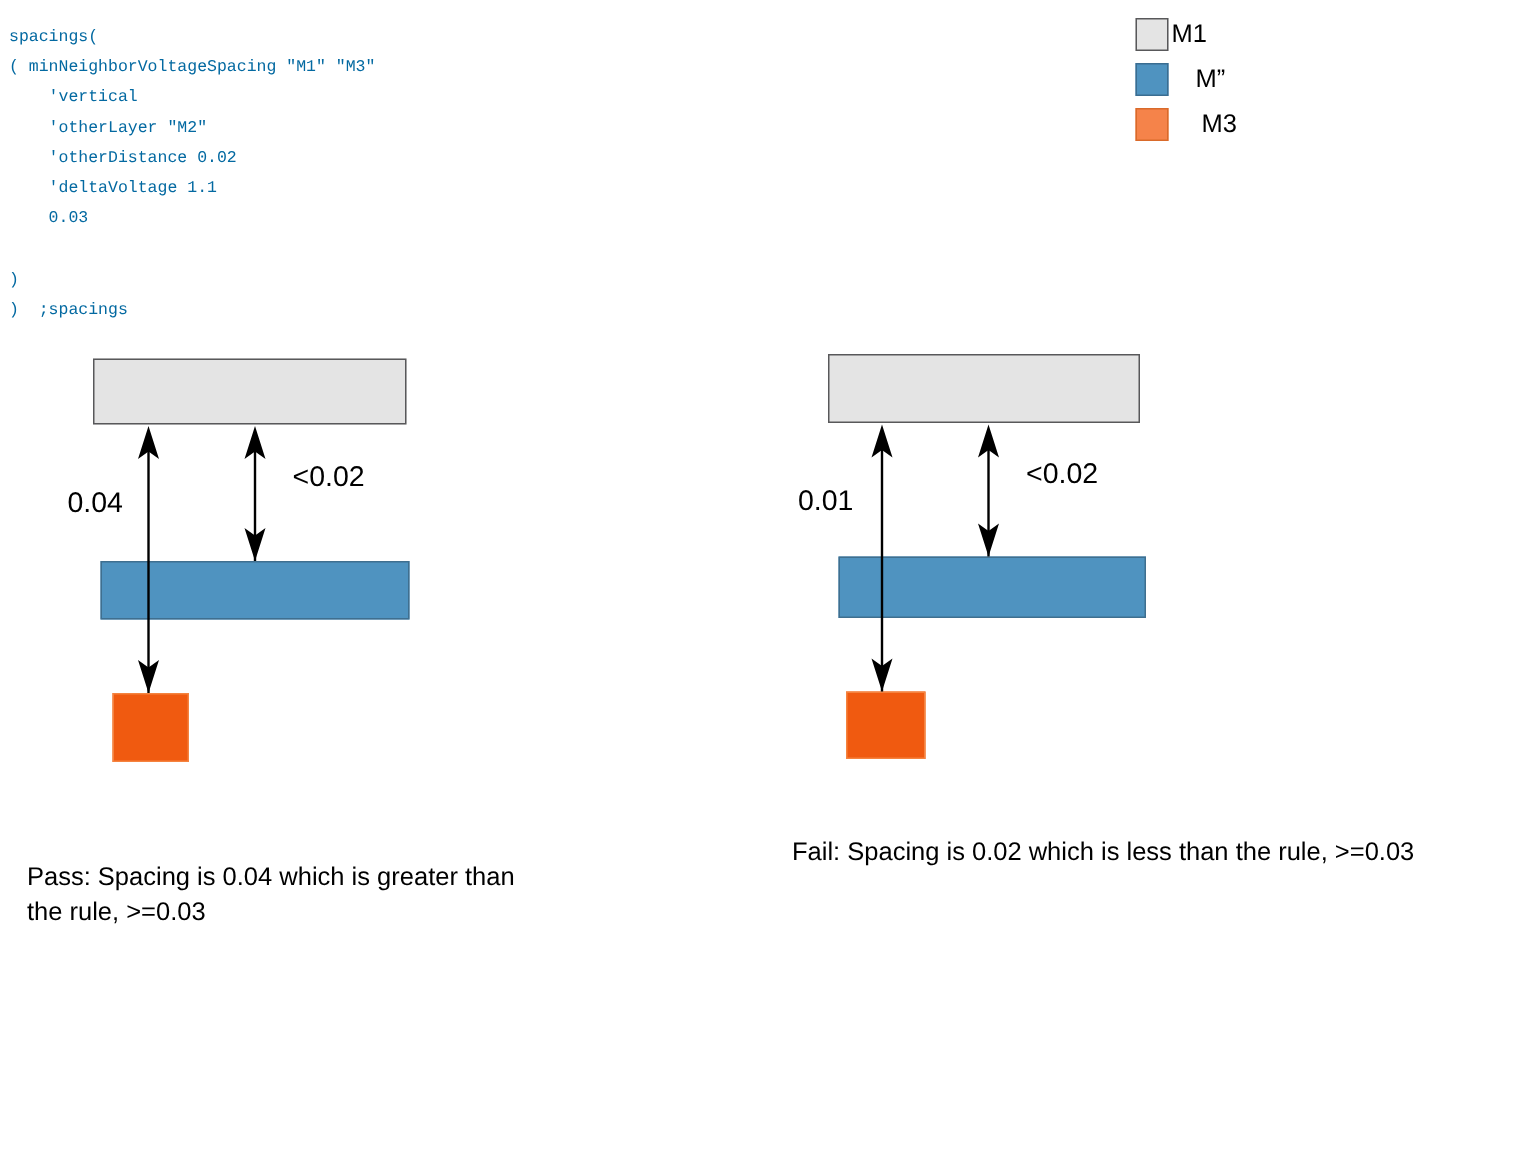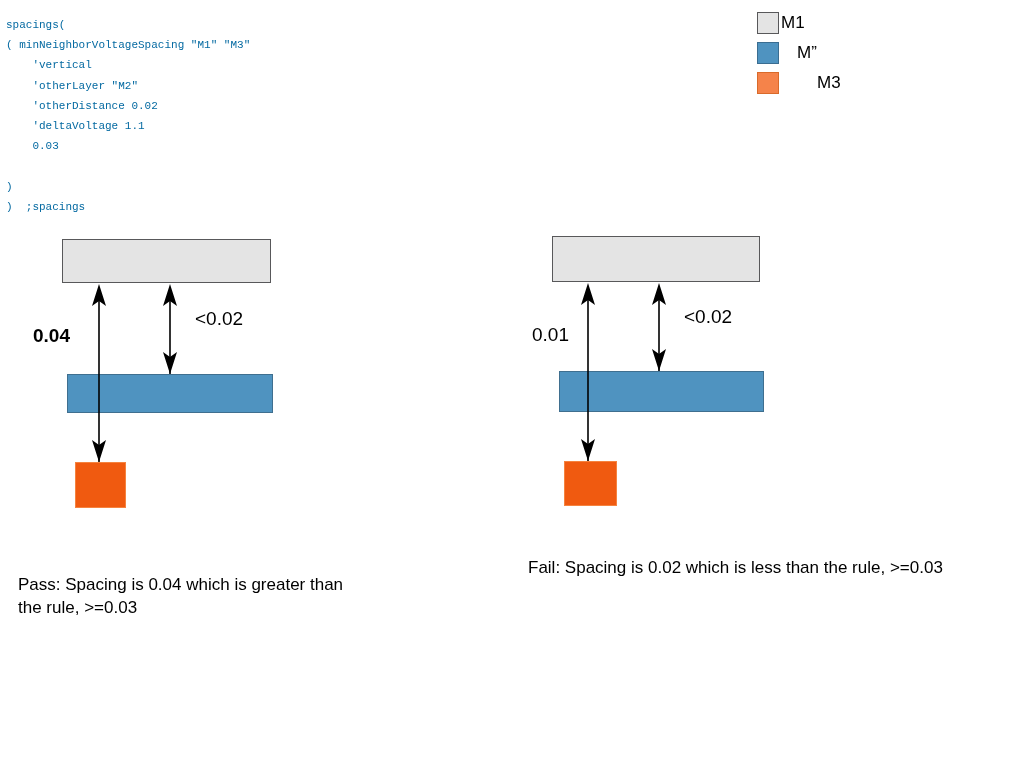--- a/index.html
+++ b/index.html
@@ -109,21 +109,21 @@
     <span class="legend-label" style="margin-left:2px;">M1</span>
   </div>
 
   <div class="legend-row">
     <span class="legend-swatch" style="background:#4f93c0;border-color:#3a6d91;"></span>
     <span class="legend-label" style="margin-left:18px;">M”</span>
   </div>
 
   <div class="legend-row">
     <span class="legend-swatch" style="background:#f5834a;border-color:#d96a2a;"></span>
-    <span class="legend-label" style="margin-left:38px;">M3</span>
+    <span class="legend-label" style="margin-left:22px;">M3</span>
   </div>
 
 </div>
 
 <div class="layer-box" style="left:62px;top:239px;width:209px;height:44px;background:#e4e4e4;"></div>
 
 <div class="layer-box" style="left:67px;top:374px;width:206px;height:39px;background:#4f93c0;border-color:#3f6f8f;"></div>
 
 <div class="layer-box" style="left:75px;top:462px;width:51px;height:46px;background:#f05a10;border-color:#f5833f;"></div>
 
@@ -154,21 +154,21 @@
   </g>
 
   <g>
     <line x1="659" y1="289" x2="659" y2="371" stroke="#000000" stroke-width="1.6"></line>
     <polygon points="659,283 652,305 659,300 666,305" fill="#000000"></polygon>
     <polygon points="659,371 652,349 659,354 666,349" fill="#000000"></polygon>
   </g>
 
 </svg>
 
-<div class="dist-label" style="left:33px;top:325px;font-weight:bold;">0.04</div>
+<div class="dist-label" style="left:45px;top:325px;">0.04</div>
 
 <div class="dist-label" style="left:195px;top:308px;">&lt;0.02</div>
 
 <div class="dist-label" style="left:532px;top:324px;">0.01</div>
 
 <div class="dist-label" style="left:684px;top:306px;">&lt;0.02</div>
 
 <div class="caption" style="left:18px;top:557px;margin-top:16px;">Pass: Spacing is 0.04 which is greater than the rule, &gt;=0.03</div>
 
 <div class="caption wide" style="left:528px;top:556px;">Fail: Spacing is 0.02 which is less than the rule, &gt;=0.03</div>

